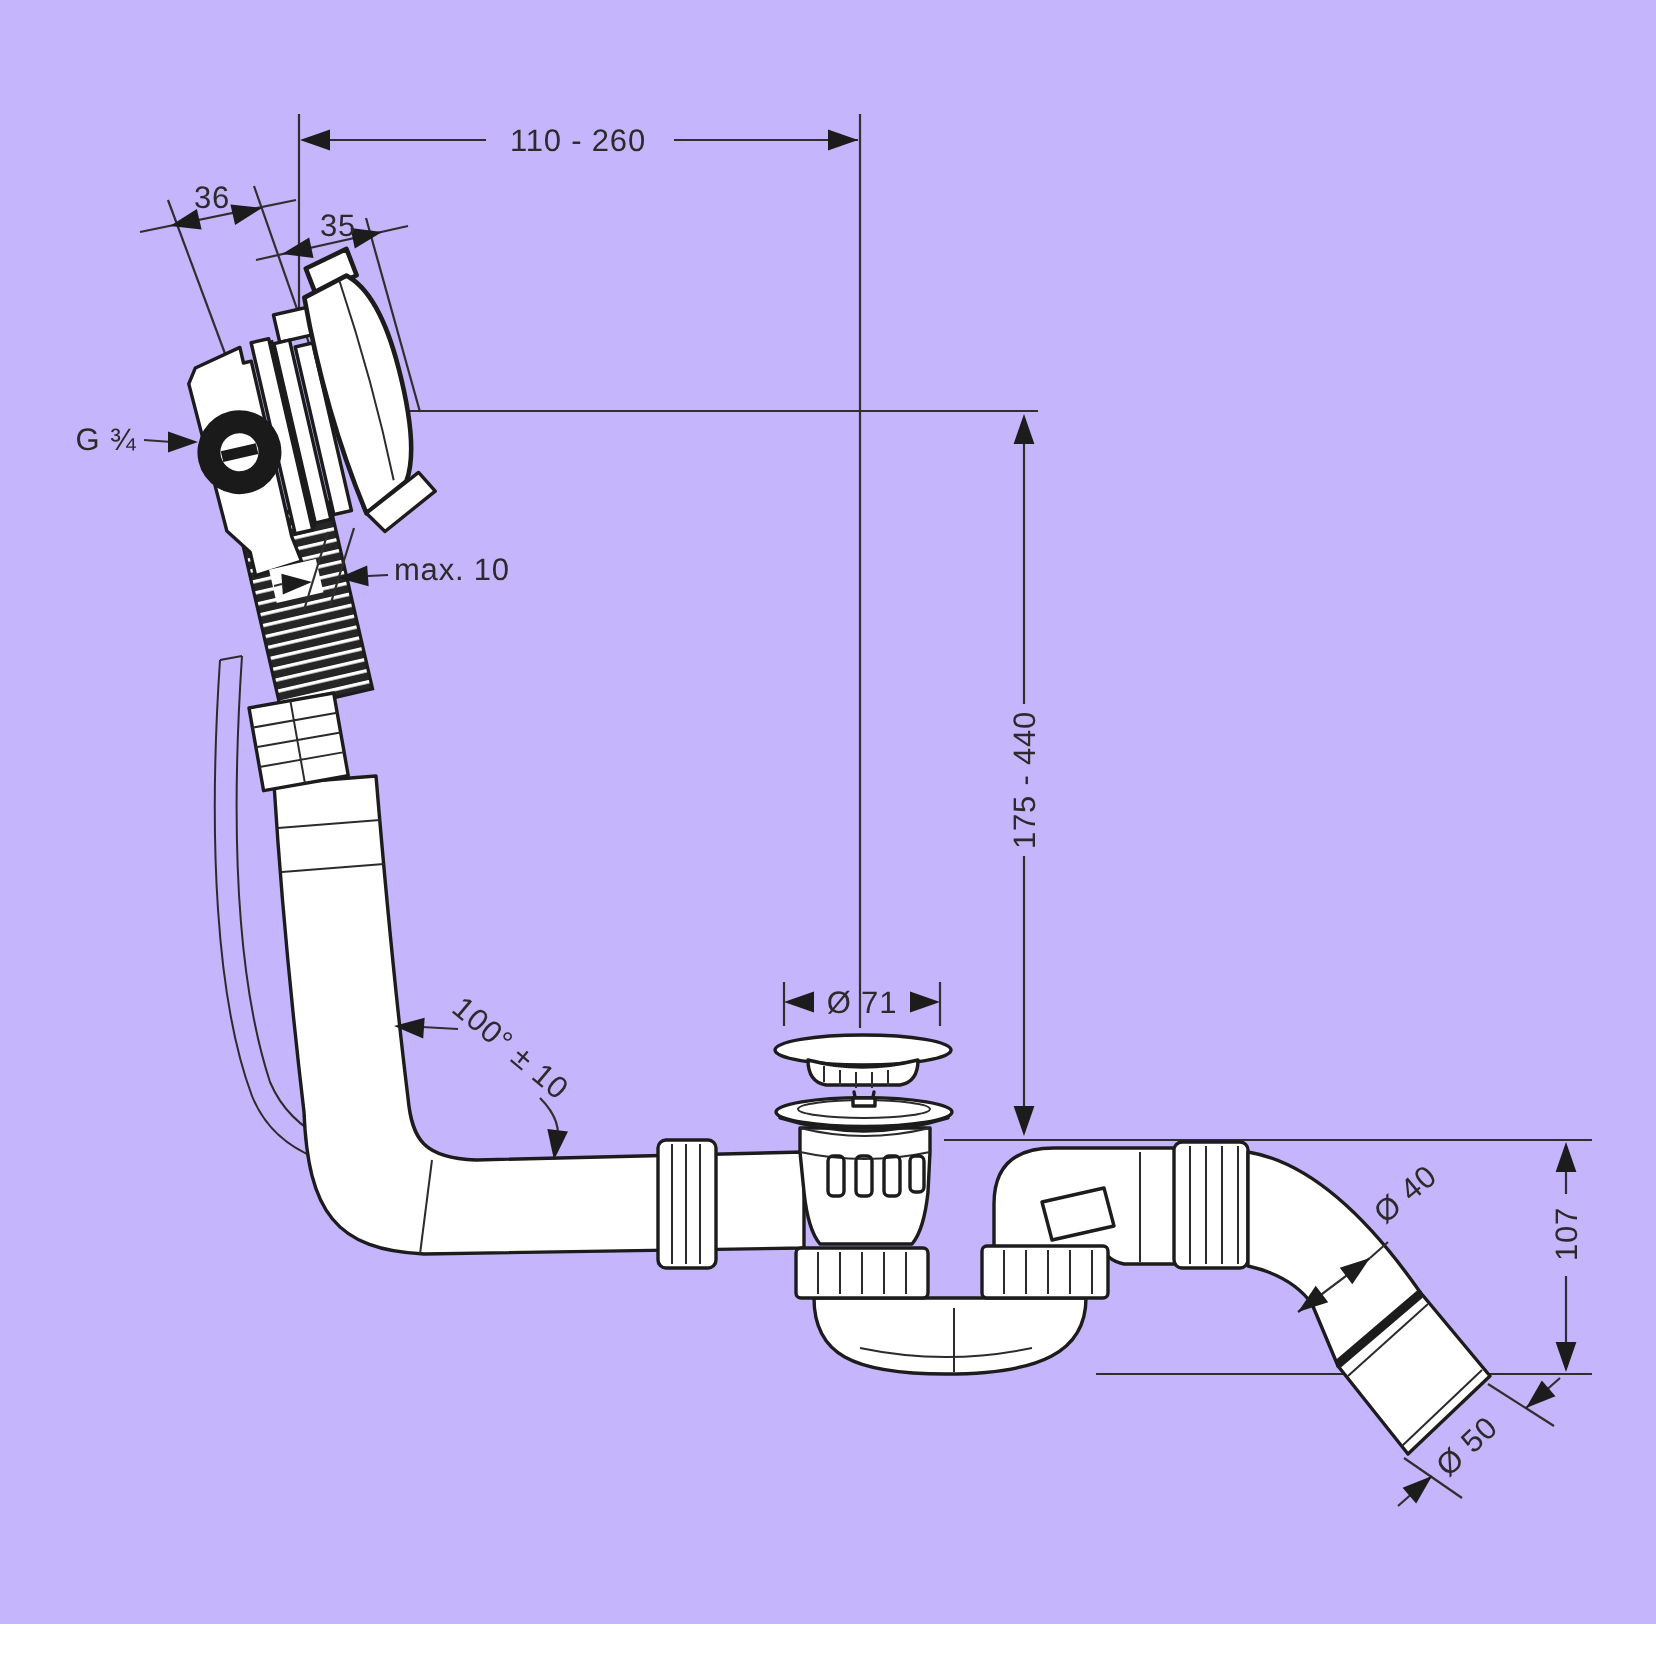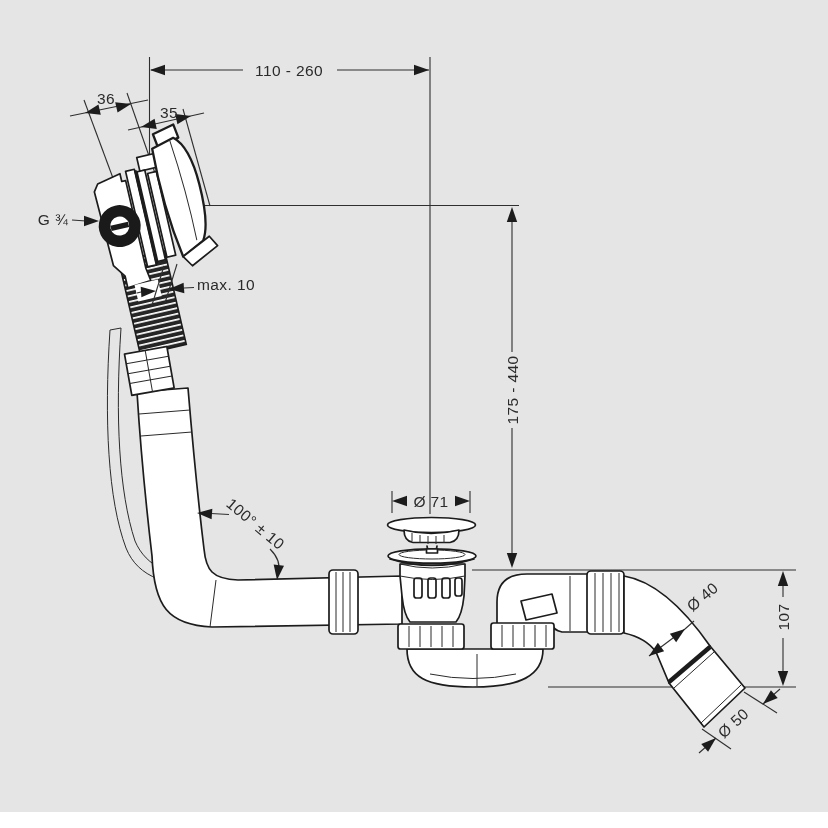--- a/index.html
+++ b/index.html
@@ -1,16 +1,16 @@
 <!DOCTYPE html>
 <html><head>
 <meta charset="utf-8">
 <style>
   html,body{margin:0;padding:0;background:#fff;}
-  .stage{width:828px;height:812px;background:#e5e5e5;position:relative;overflow:hidden;}
+  .stage{width:828px;height:812px;background:#c4b5fd;position:relative;overflow:hidden;}
   svg{display:block;}
   text{font-family:"Liberation Sans","DejaVu Sans",sans-serif;font-size:15.5px;fill:#2b2b2b;letter-spacing:.4px;}
   .dim{stroke:#2f2f2f;stroke-width:1.1;fill:none;}
   .obj{stroke:#1c1c1c;stroke-width:1.7;fill:none;stroke-linejoin:round;stroke-linecap:round;}
   .objf{stroke:#1c1c1c;stroke-width:1.7;fill:#ffffff;stroke-linejoin:round;stroke-linecap:round;}
   .hair{stroke:#2b2b2b;stroke-width:1;fill:none;}
   .arr{fill:#1c1c1c;stroke:none;}
 </style>
 </head>
 <body>

